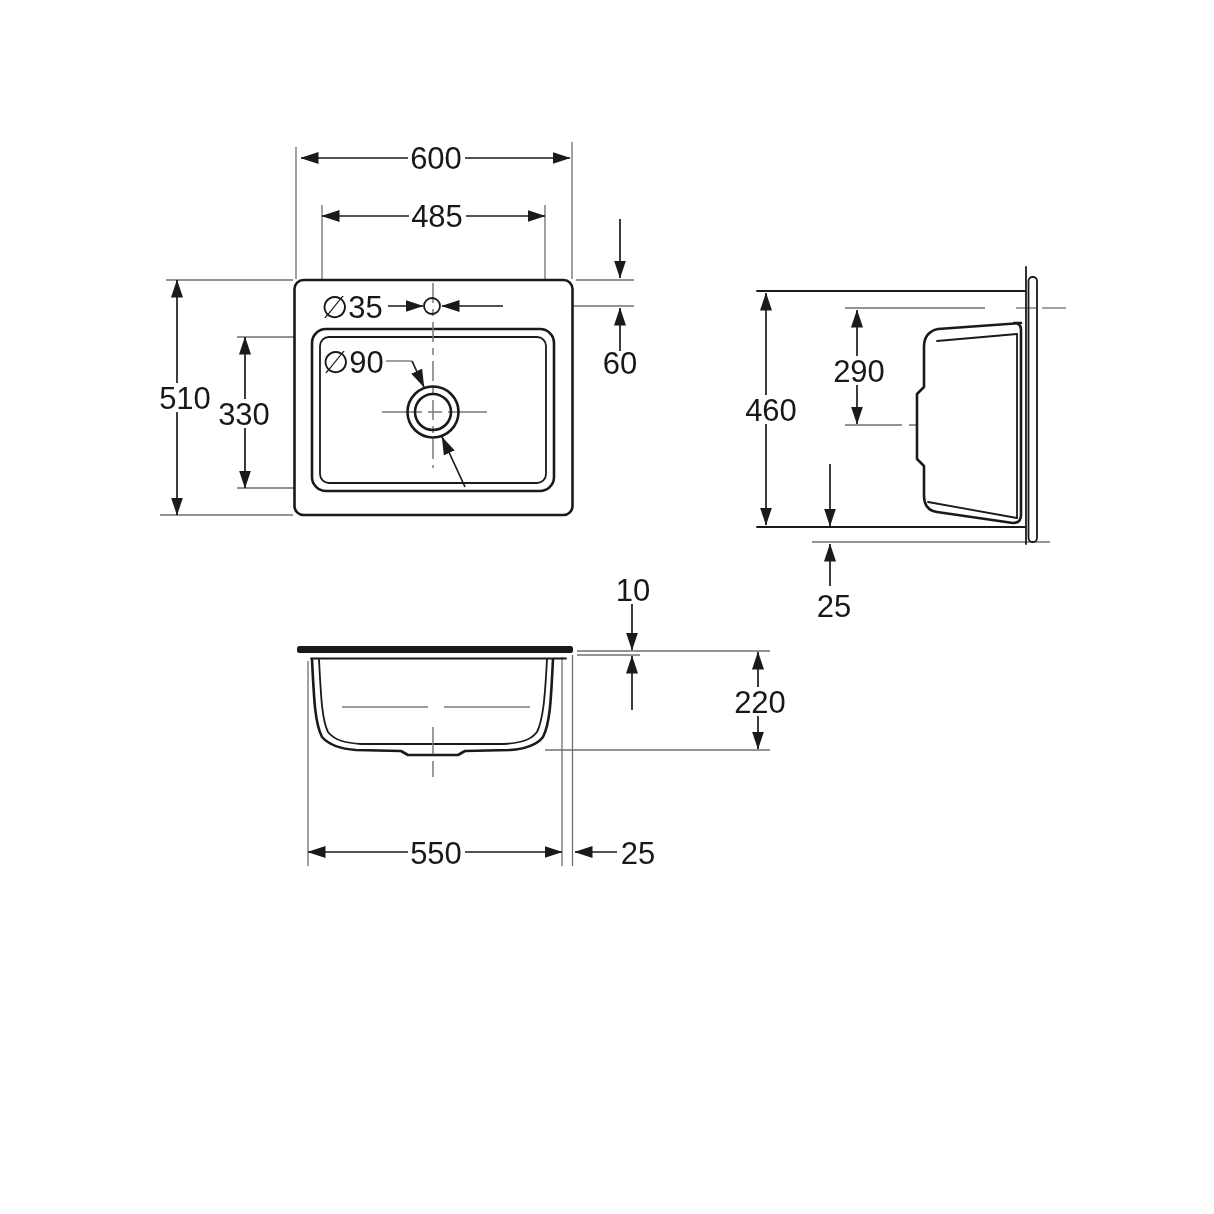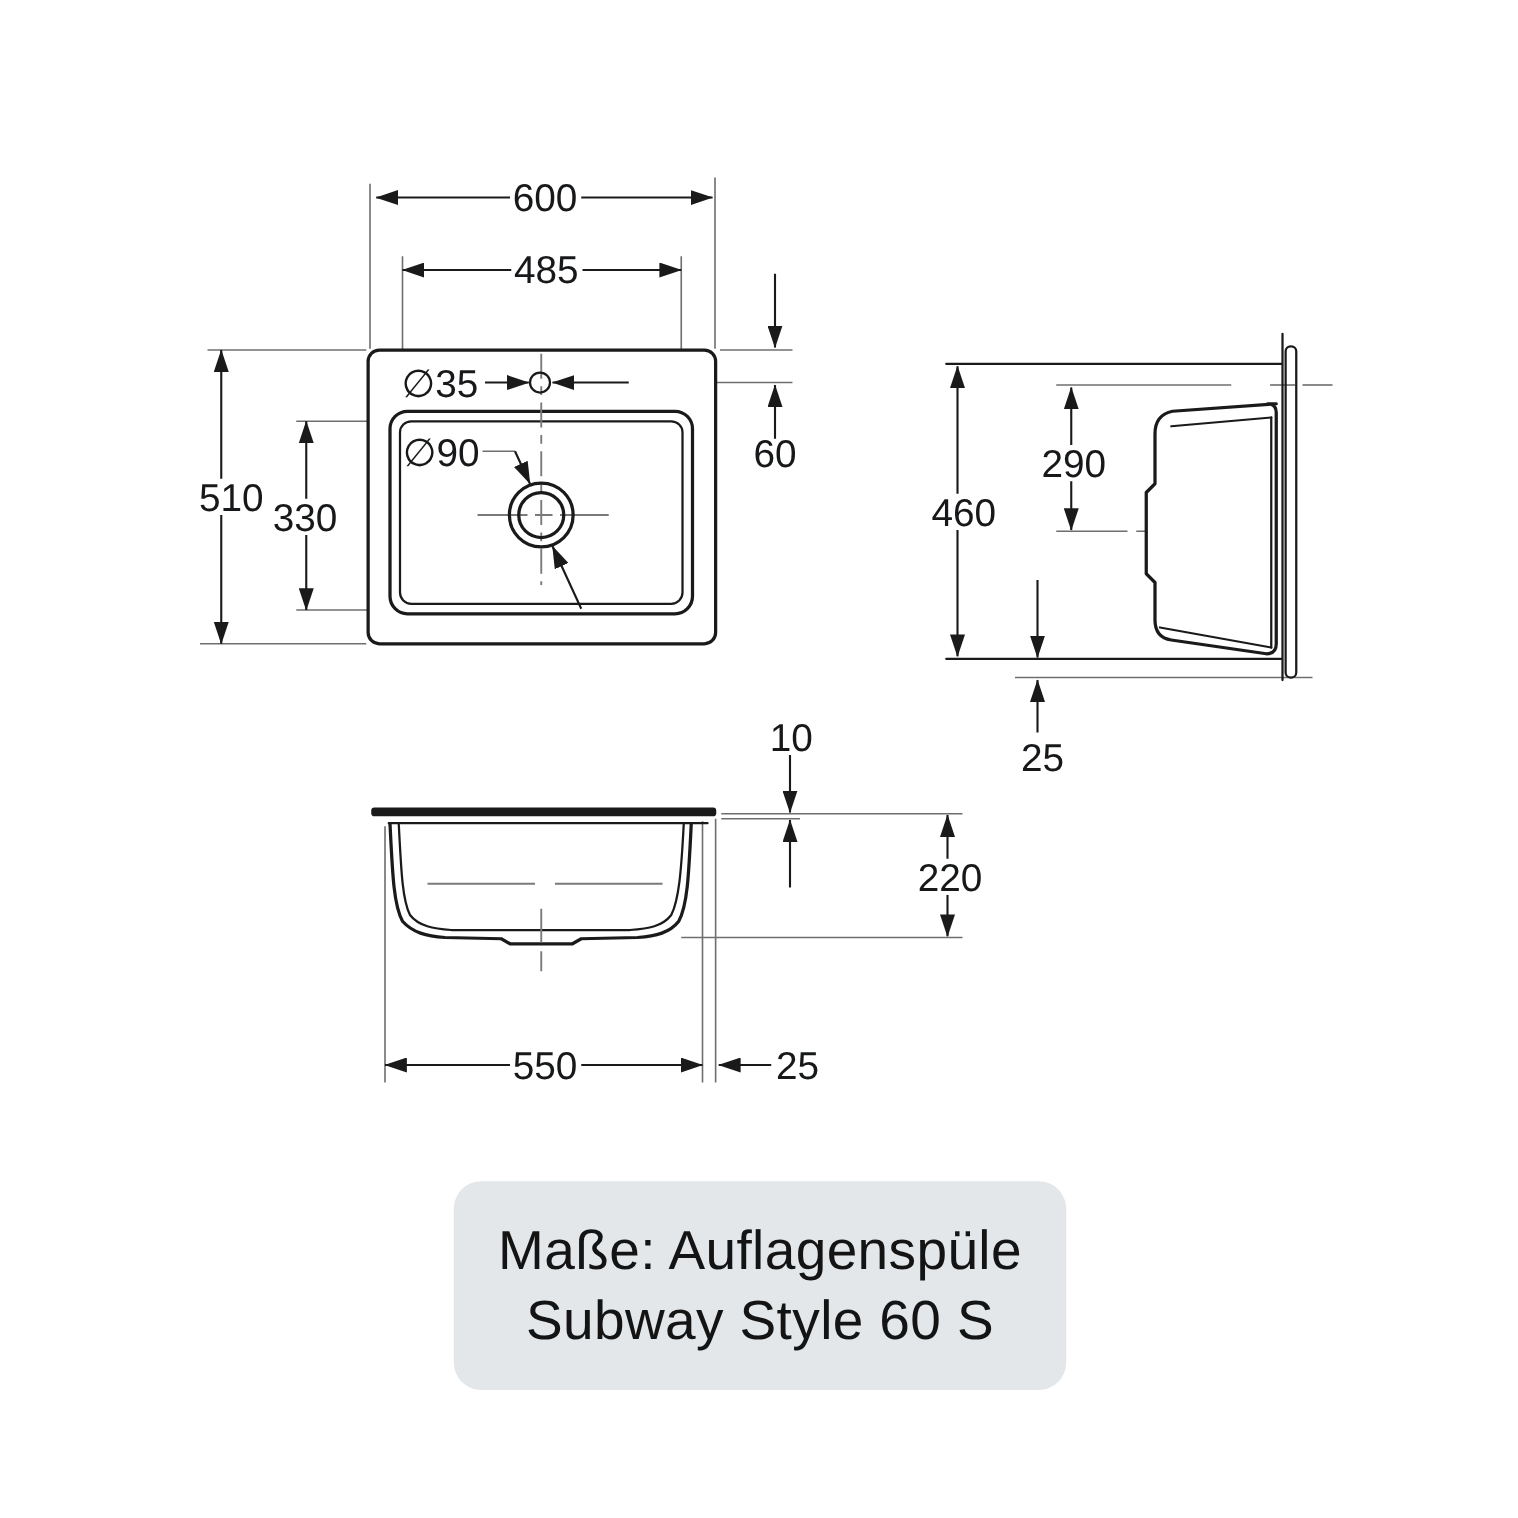--- a/index.html
+++ b/index.html
@@ -175,18 +175,14 @@
 
     <text x="633" y="590">10</text>
     <rect class="wbg" x="731" y="687" width="58" height="29"></rect>
     <text x="760" y="702">220</text>
     <rect class="wbg" x="408" y="838" width="57" height="29"></rect>
     <text x="436" y="853">550</text>
     <text x="638" y="853">25</text>
   </g>
 </svg>
 
-  <div class="caption">
-    <div class="cap-line">Maße: Auflagenspüle</div>
-    <div class="cap-line">Subway Style 60 S</div>
-  </div>
 
 </div>
 
 </body></html>

